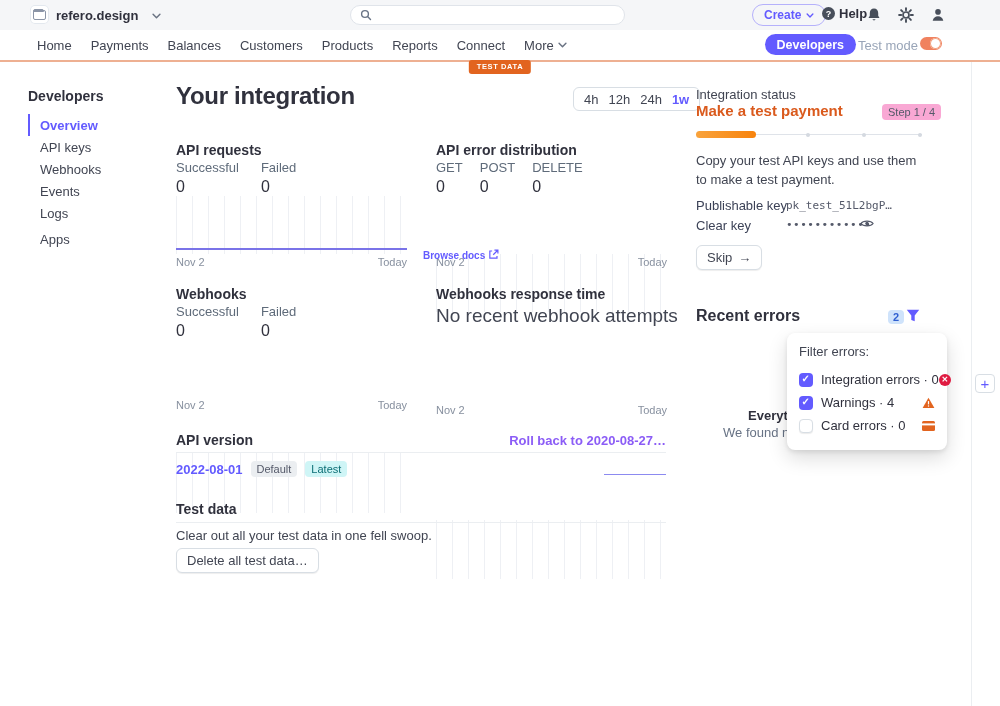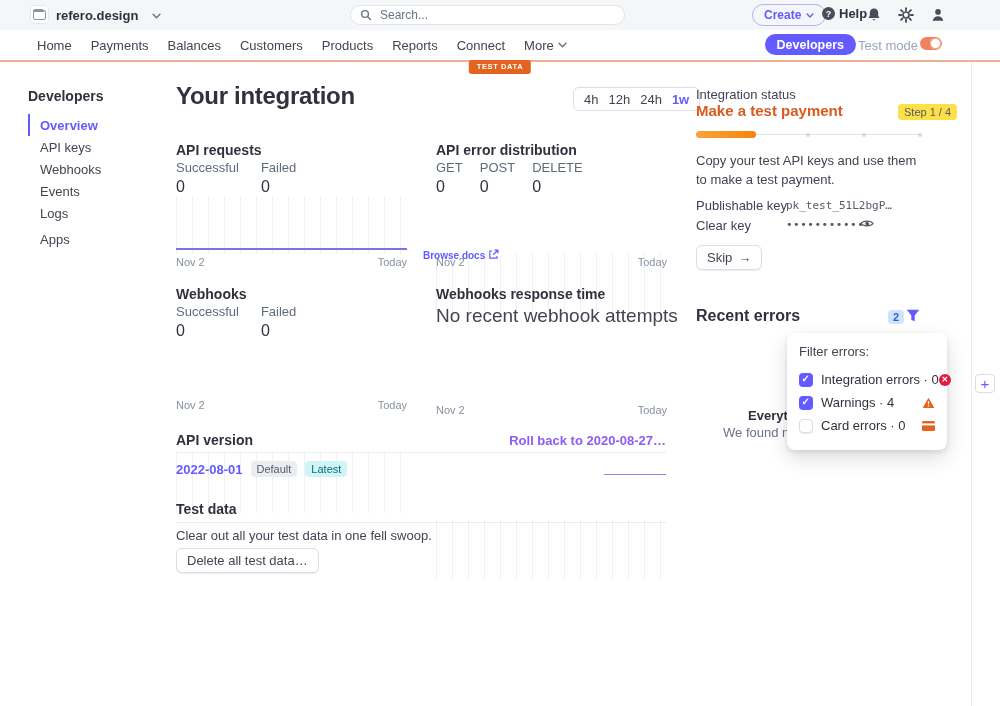--- a/index.html
+++ b/index.html
@@ -75,21 +75,21 @@
   .badge-teal{background:#cff5f6;color:#0b6e75;font-size:11px;font-weight:500;padding:2px 6px;border-radius:4px;}
   .mini-line{width:62px;border-top:1px solid #8c8af0;}
   .body-text{font-size:13px;color:#414552;}
   .btn{background:#fff;border:1px solid #d8dee4;border-radius:6px;box-shadow:0 1px 1px rgba(0,0,0,.07);
        font-size:13px;font-weight:500;color:#414552;padding:4px 10px;display:inline-flex;align-items:center;gap:6px;
        font-family:"Liberation Sans",sans-serif;cursor:pointer;}
 
   
   .rp-label{left:696px;top:87px;font-size:13px;color:#414552;}
   .rp-steptitle{left:696px;top:102px;font-size:15px;font-weight:700;color:#da5a1d;}
-  .rp-stepbadge{left:882px;top:104px;background:#fde047;color:#545969;font-size:11px;padding:2px 6px;border-radius:4px;margin-left:16px;}
+  .rp-stepbadge{left:882px;top:104px;background:#f9a8d4;color:#545969;font-size:11px;padding:2px 6px;border-radius:4px;}
   .progress{left:696px;top:131px;width:226px;height:7px;}
   .progress .track{position:absolute;left:0;right:0;top:3px;height:1px;background:#dfe3e9;}
   .progress .dot{position:absolute;top:1.5px;width:4px;height:4px;border-radius:50%;background:#d4d9e0;}
   .progress .fill{position:absolute;left:0;top:0;width:60px;height:7px;border-radius:4px;
         background:linear-gradient(90deg,#f9a33c,#f8830c);}
   .rp-desc{left:696px;top:152px;width:230px;font-size:13px;line-height:1.45;color:#414552;}
   .key-label{font-size:13px;color:#3c4257;}
   .key-value{font-family:"DejaVu Sans Mono","Liberation Mono",monospace;font-size:11px;color:#545969;}
   .skip-btn{left:696px;top:245px;}
   .browse{left:0;top:249px;width:922px;text-align:center;font-size:10px;font-weight:600;color:#635bff;}
@@ -131,21 +131,20 @@
       <span>refero.design</span>
       <svg class="chev" width="9" height="6" viewBox="0 0 10 7">
           <path d="M1 1.5l4 4 4-4" fill="none" stroke="currentColor" stroke-width="1.7" stroke-linecap="round" stroke-linejoin="round"></path>
         </svg>
     </div>
     <div class="abs search">
       <svg width="12" height="12" viewBox="0 0 12 12">
           <circle cx="5" cy="5" r="3.4" fill="none" stroke="#687385" stroke-width="1.4"></circle>
           <path d="M7.8 7.8l2.7 2.7" stroke="#687385" stroke-width="1.4" stroke-linecap="round"></path>
         </svg>
-      <input placeholder="Search..." style="">
     </div>
     <div class="abs create-btn">
       <span>Create</span>
       <svg class="chev" width="8" height="5" viewBox="0 0 10 7" style="color:#635bff">
           <path d="M1 1.5l4 4 4-4" fill="none" stroke="currentColor" stroke-width="1.9" stroke-linecap="round" stroke-linejoin="round"></path>
         </svg>
     </div>
     <div class="abs help">
       <span class="help-circle">?</span>
       <span>Help</span>

